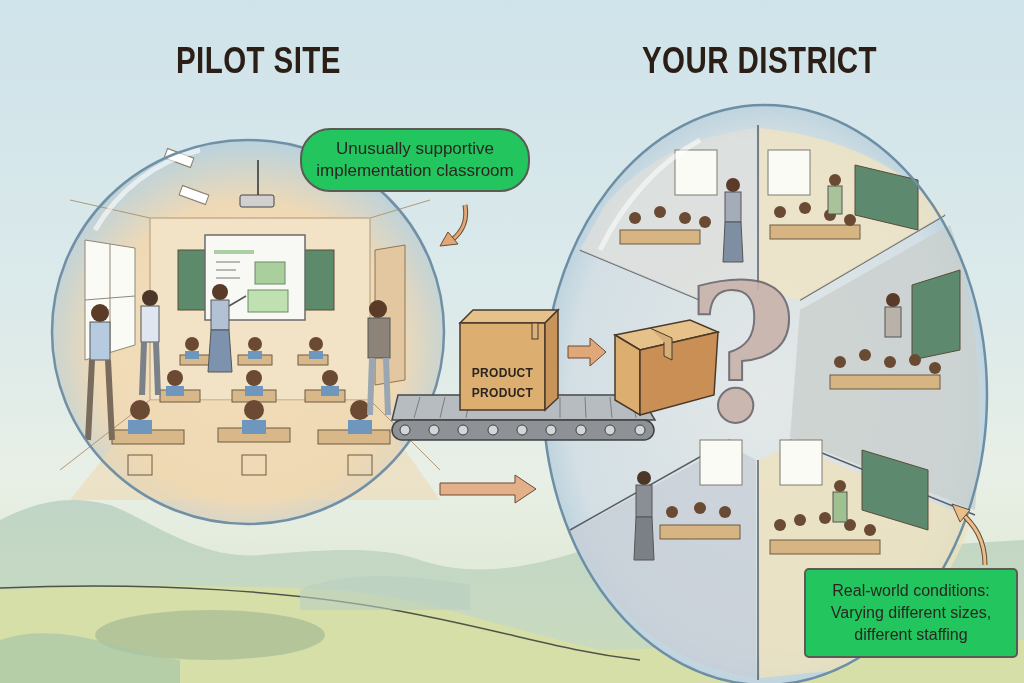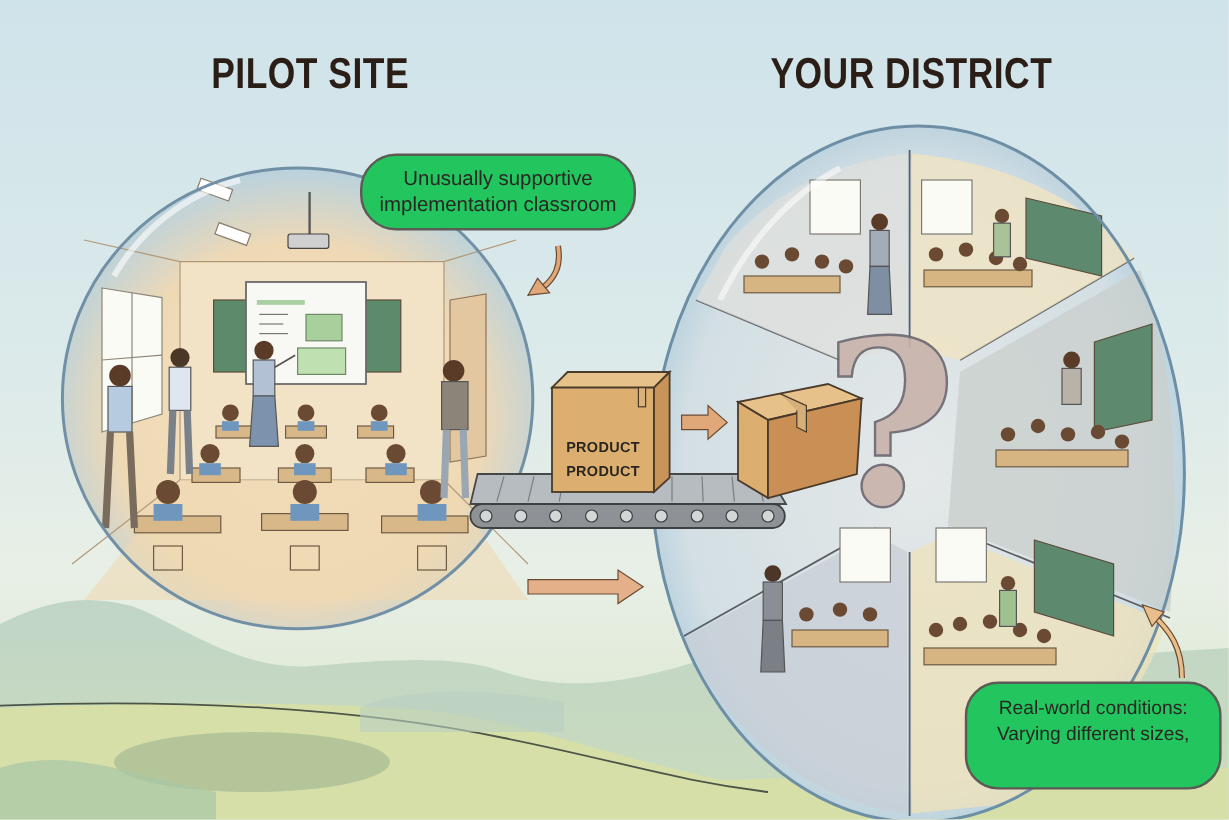--- a/index.html
+++ b/index.html
@@ -278,16 +278,17 @@
 <div class="box-label" style="left:460px;top:343px;width:85px;">
   <div>PRODUCT</div>
   <div>PRODUCT</div>
 </div>
 
 <div class="bubble" style="left:300px;top:128px;width:230px;height:64px;border-radius:30px;padding-top:8px;box-sizing:border-box;">
   <span class="line">Unusually supportive</span>
   <span class="line">implementation classroom</span>
 </div>
 
-<div class="bubble" style="left:804px;top:568px;width:214px;height:90px;border-radius:28px;padding-top:10px;box-sizing:border-box;font-size:16px;">
+<div class="bubble" style="left:804px;top:568px;width:214px;height:90px;border-radius:5px;padding-top:10px;box-sizing:border-box;font-size:16px;">
   <span class="line">Real-world conditions:</span>
   <span class="line">Varying different sizes,</span>
+  <span class="line">different staffing</span>
 </div>
 
 </body></html>

